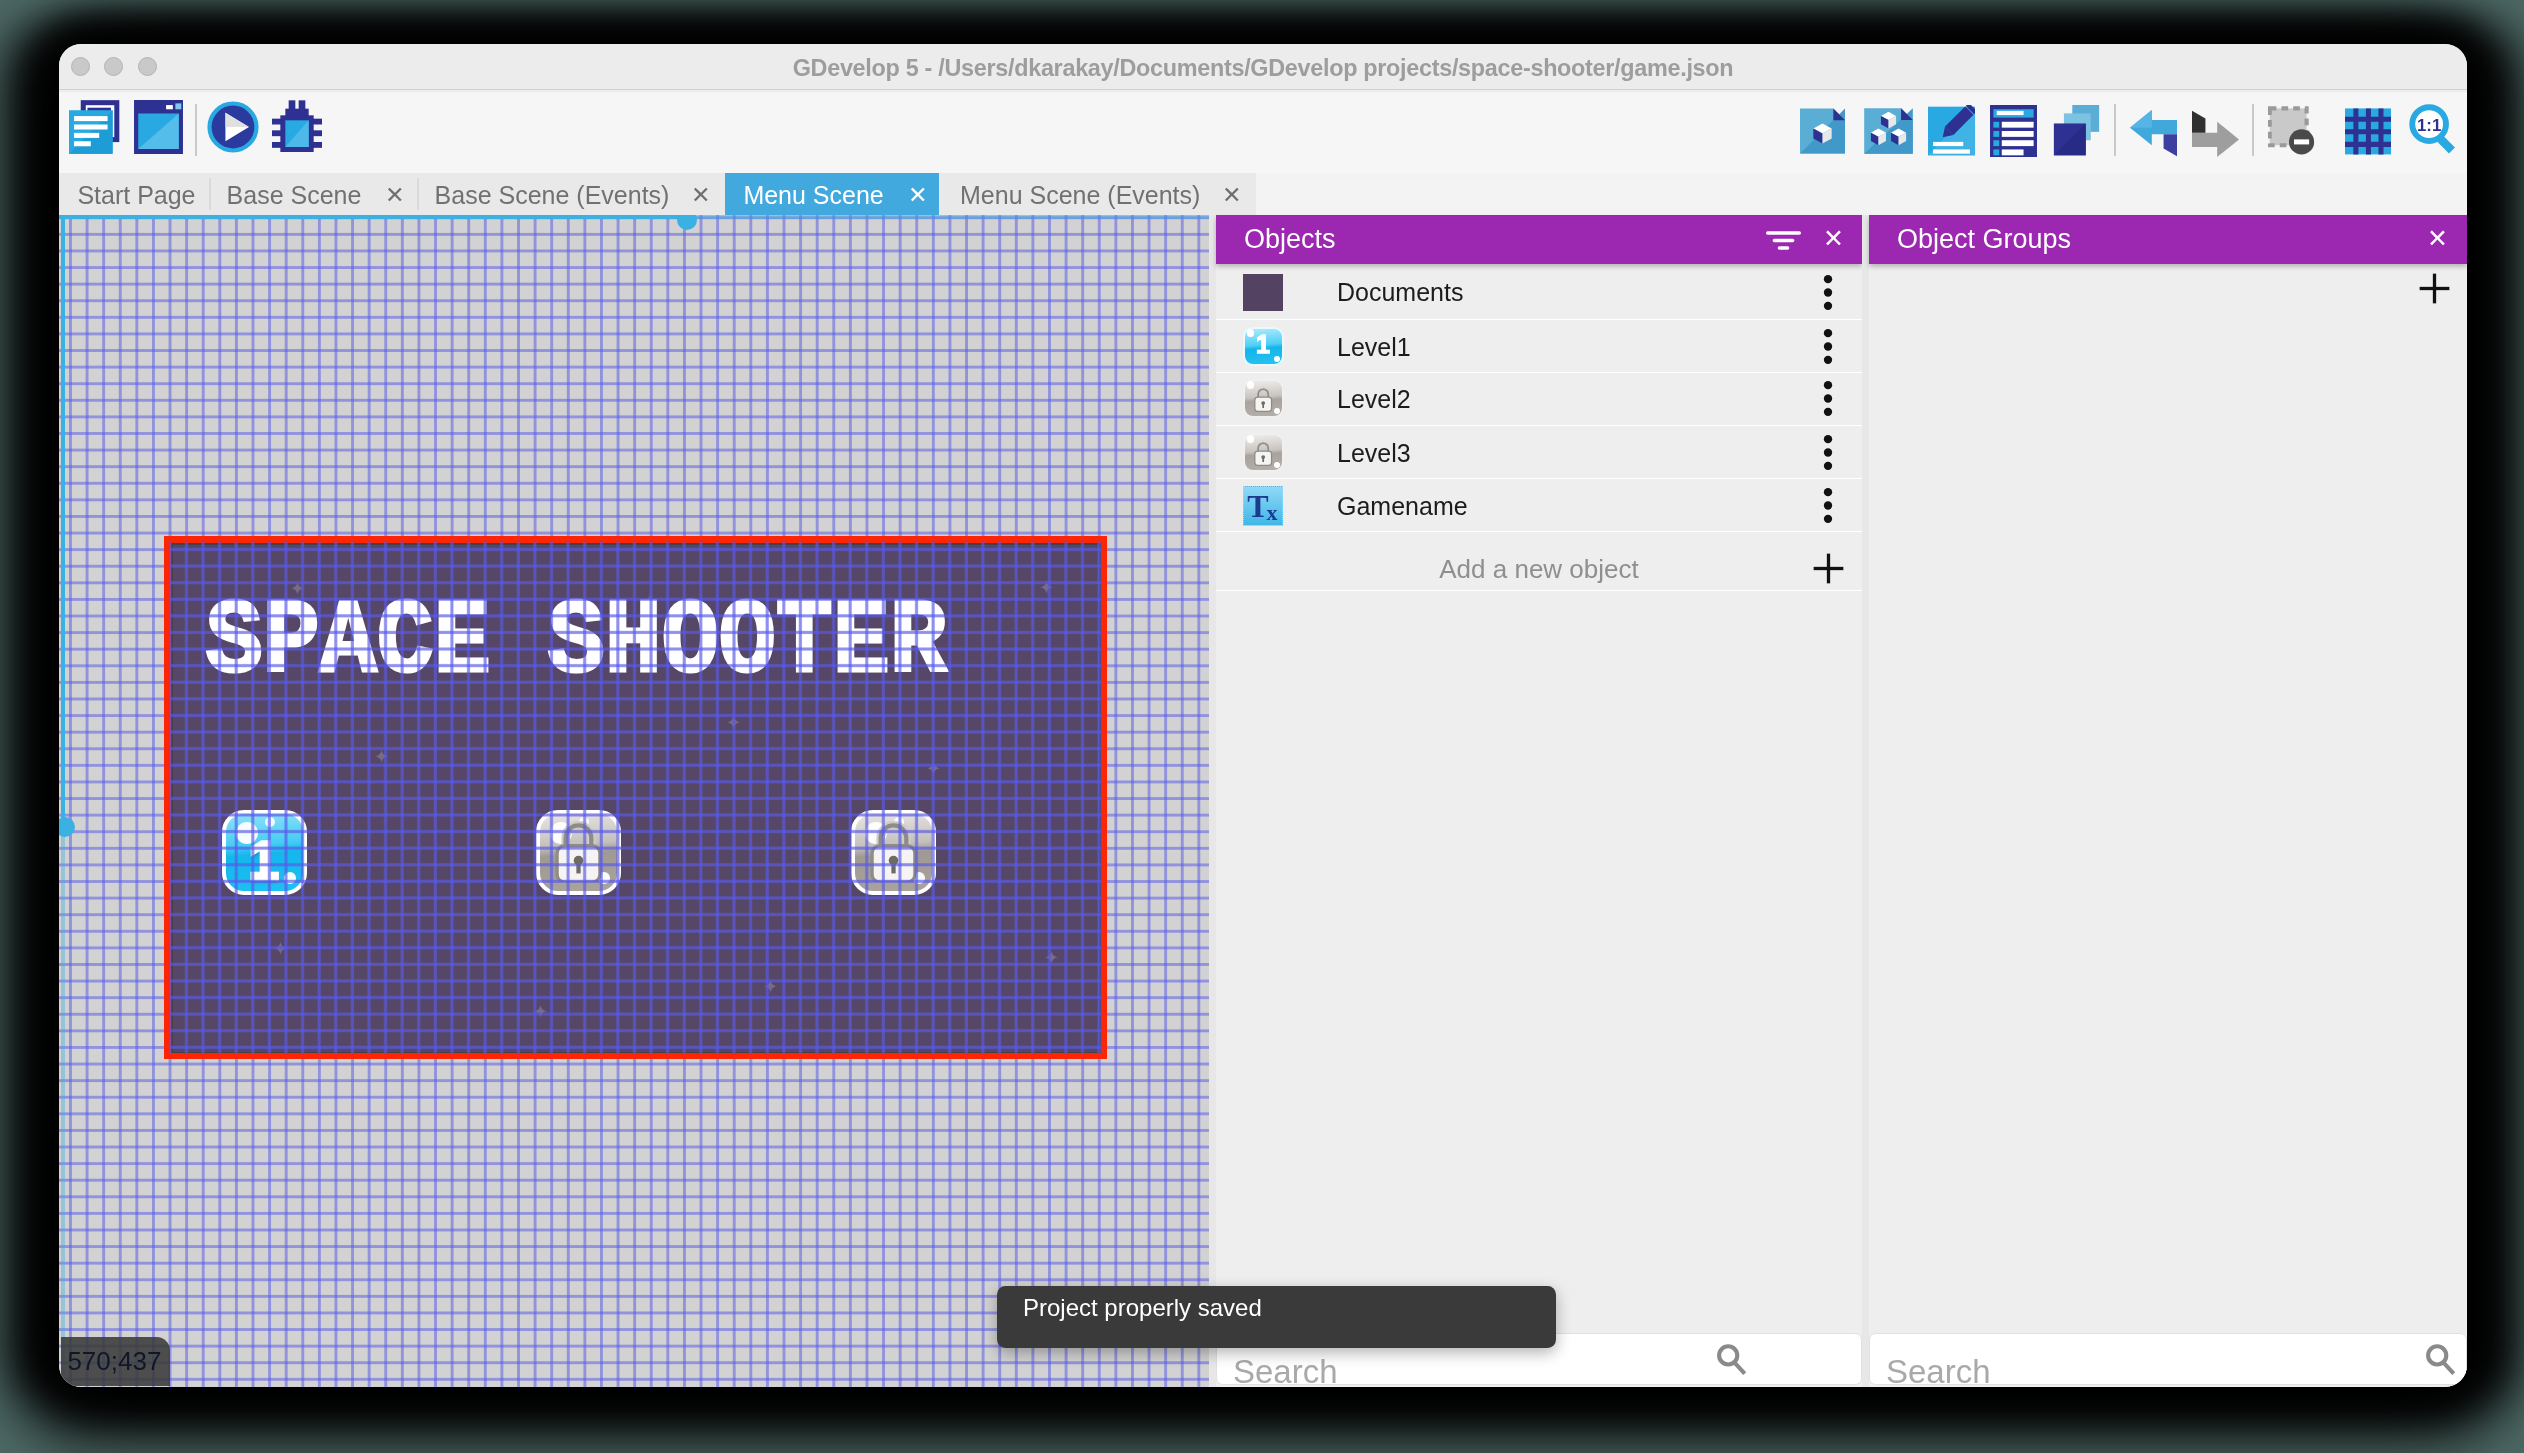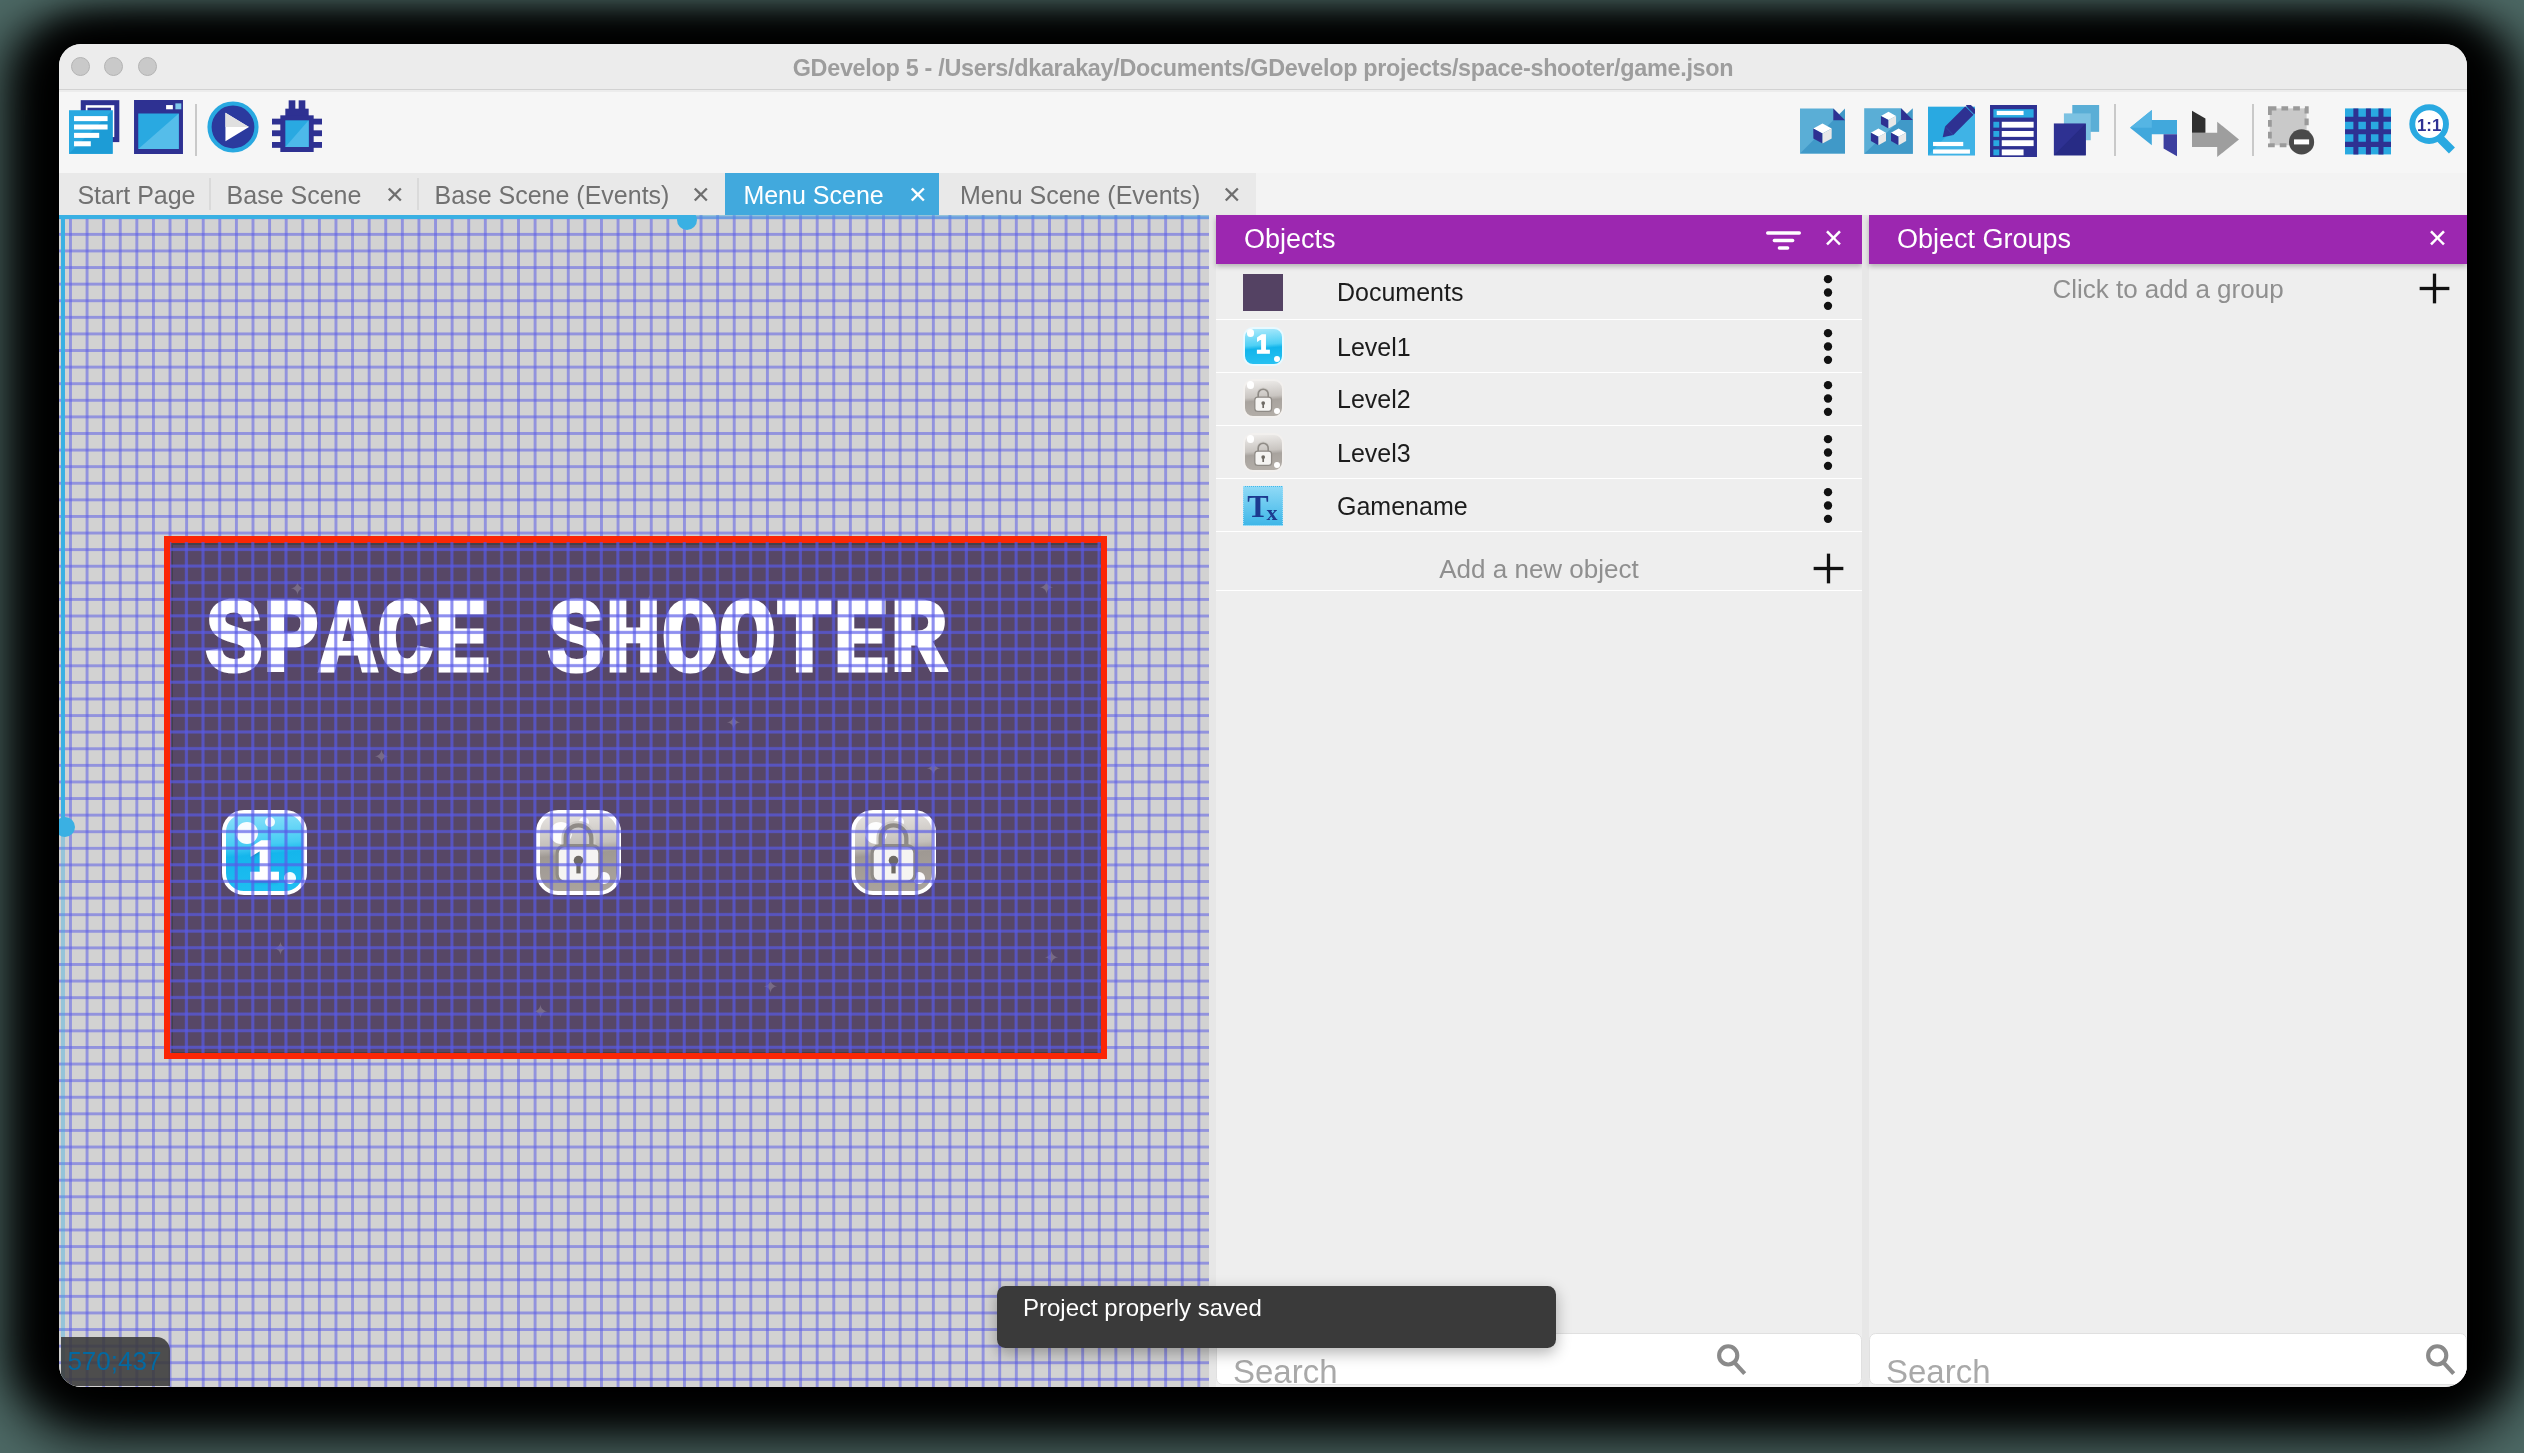--- a/index.html
+++ b/index.html
@@ -57,21 +57,21 @@
 .star { position:absolute; color:rgba(255,255,255,0.20); font-size:18.4px; }
 .lockicon { position:absolute; left:27px; top:6.7px; width:41px; height:39px; border-radius:10px; border:2.5px solid #f2f0ee; background:linear-gradient(175deg,#efedeb 0%,#c9c5c1 45%,#a8a39e 55%,#b4afa9 100%); }
 
 #hscroll1 { position:absolute; left:0; top:0; width:630px; height:4.2px; background:#3ab0e3; }
 #hscroll2 { position:absolute; left:630px; top:0; width:521px; height:4.2px; background:rgba(58,176,227,0.4); }
 #hthumb { position:absolute; left:618px; top:-5px; width:20px; height:20px; border-radius:50%; background:#3ab0e3; }
 #vscroll1 { position:absolute; left:1.7px; top:0; width:4.2px; height:612px; background:#3ab0e3; }
 #vscroll2 { position:absolute; left:1.7px; top:612px; width:4.2px; height:560px; background:rgba(58,176,227,0.4); }
 #vthumb { position:absolute; left:-4.2px; top:602px; width:20px; height:20px; border-radius:50%; background:#3ab0e3; }
 
-#coords { position:absolute; left:1.7px; top:1122px; width:109px; height:49px; background:rgba(58,58,58,0.88); border-radius:0 13.4px 0 0; color:#0369a1; font-size:26px; line-height:49px; padding-left:6.7px; }
+#coords { position:absolute; left:1.7px; top:1122px; width:109px; height:49px; background:rgba(58,58,58,0.88); border-radius:0 13.4px 0 0; color:#0f172a; font-size:26px; line-height:49px; padding-left:6.7px; }
 
 .panel { position:absolute; top:171px; height:1172px; background:#eeeeee; }
 .phead { position:absolute; left:0; top:0; height:49px; width:100%; background:#9c27b0; box-shadow:0 2.5px 5px rgba(0,0,0,0.25); }
 .phead .ptitle { position:absolute; left:28px; top:9.2px; color:#fff; font-size:27px; }
 .phead .px { position:absolute; top:9.2px; color:#fff; font-size:25px; }
 #objpanel { left:1157px; width:646px; }
 #grppanel { left:1810px; width:598px; }
 .pdivider { position:absolute; top:171px; width:6.7px; height:1172px; background:#e7e7e7; }
 .row { position:absolute; left:0; width:100%; border-bottom:1.7px solid #ffffff; }
 .rowtext { position:absolute; left:121px; font-size:25px; color:#1c1c1c; }
@@ -419,21 +419,20 @@
     </div>
   </div>
   <div class="pdivider" style="left:1803px;"></div>
 
   <div id="grppanel" class="panel">
     <div class="phead">
         <span class="ptitle">Object Groups</span>
         <span class="px" style="left:558px;">✕</span>
       </div>
     <div style="position:absolute;left:0;top:49px;width:100%;height:47px;">
-      <span style="position:absolute;left:0;width:100%;top:10px;text-align:center;font-size:26px;color:#8f8f8f;">Click to add a group</span>
       <svg style="position:absolute;left:549px;top:7.5px;" width="33" height="33" viewBox="0 0 40 40">
           <g stroke="#111" stroke-width="4">
             <line x1="20" y1="2" x2="20" y2="38"></line>
             <line x1="2" y1="20" x2="38" y2="20"></line>
           </g>
         </svg>
     </div>
     <div class="searchrow">
         <span class="ph">Search</span>
       <svg style="position:absolute;left:554px;top:9.2px;" width="33" height="33" viewBox="0 0 40 40">

